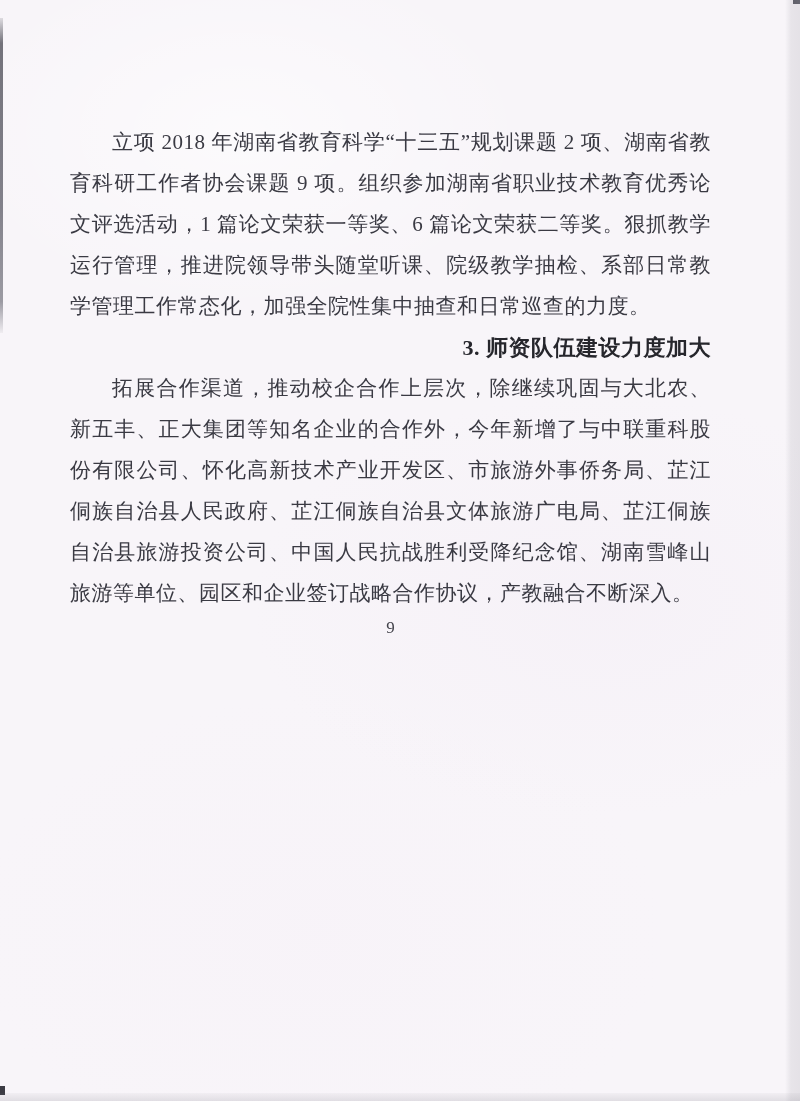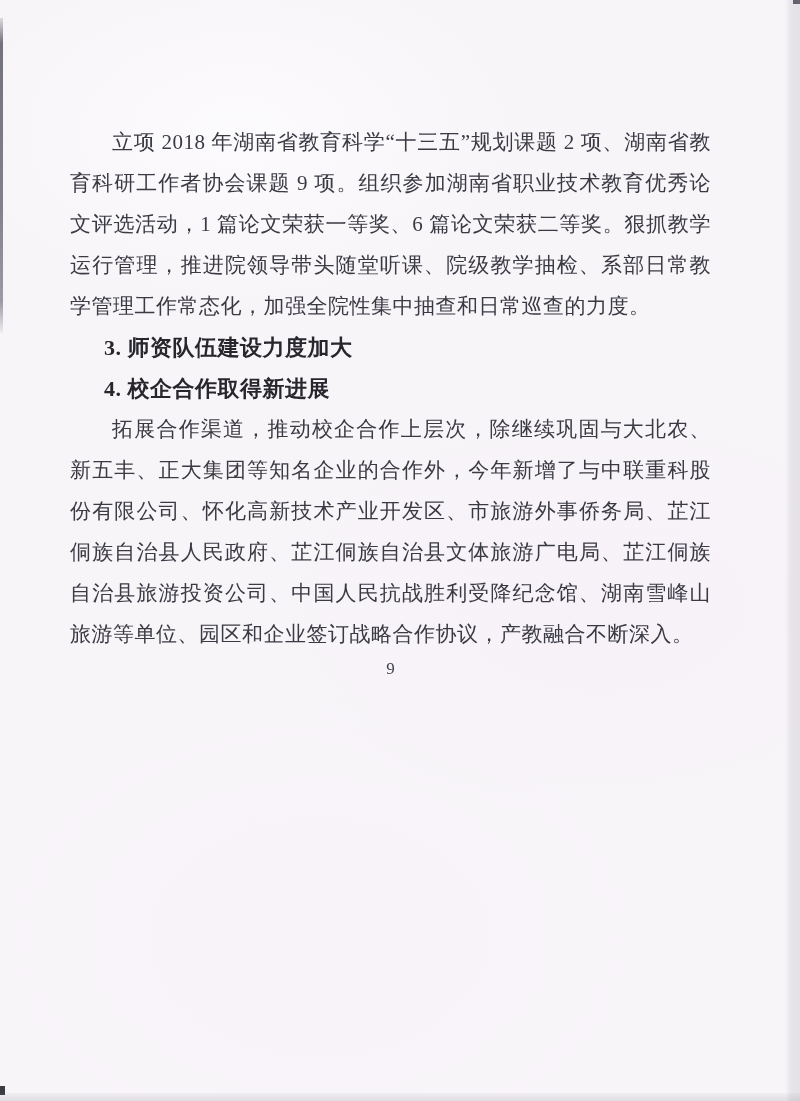--- a/index.html
+++ b/index.html
@@ -45,20 +45,21 @@
     color: #3a3a43;
   }
   .section-heading {
     margin: 0;
     font-size: 22px;
     line-height: 41px;
     font-weight: bold;
     text-indent: 1.55em;
     letter-spacing: 0.5px;
     color: #26262c;
+    text-align: right;
   }
   .page-number {
     margin: 2px 0 0 0;
     text-align: center;
     font-size: 17px;
     line-height: 24px;
     color: #44444c;
   }
   
   .artifact {
@@ -110,21 +111,20 @@
 <body>
 
 <div class="page">
 
   <div class="content">
     <p class="body-para">立项 2018 年湖南省教育科学“十三五”规划课题 2 项、湖南省教育科研工作者协会课题 9 项。组织参加湖南省职业技术教育优秀论文评选活动，1 篇论文荣获一等奖、6 篇论文荣获二等奖。狠抓教学运行管理，推进院领导带头随堂听课、院级教学抽检、系部日常教学管理工作常态化，加强全院性集中抽查和日常巡查的力度。</p>
 
     <h2 class="section-heading">3. 师资队伍建设力度加大</h2>
 
 
-    <h2 class="section-heading">4. 校企合作取得新进展</h2>
 
     <p class="body-para">拓展合作渠道，推动校企合作上层次，除继续巩固与大北农、新五丰、正大集团等知名企业的合作外，今年新增了与中联重科股份有限公司、怀化高新技术产业开发区、市旅游外事侨务局、芷江侗族自治县人民政府、芷江侗族自治县文体旅游广电局、芷江侗族自治县旅游投资公司、中国人民抗战胜利受降纪念馆、湖南雪峰山旅游等单位、园区和企业签订战略合作协议，产教融合不断深入。</p>
 
 
 
     <p class="page-number">9</p>
   </div>
 
   <div class="artifact left-edge-line"></div>
   <div class="artifact bottom-left-mark"></div>

